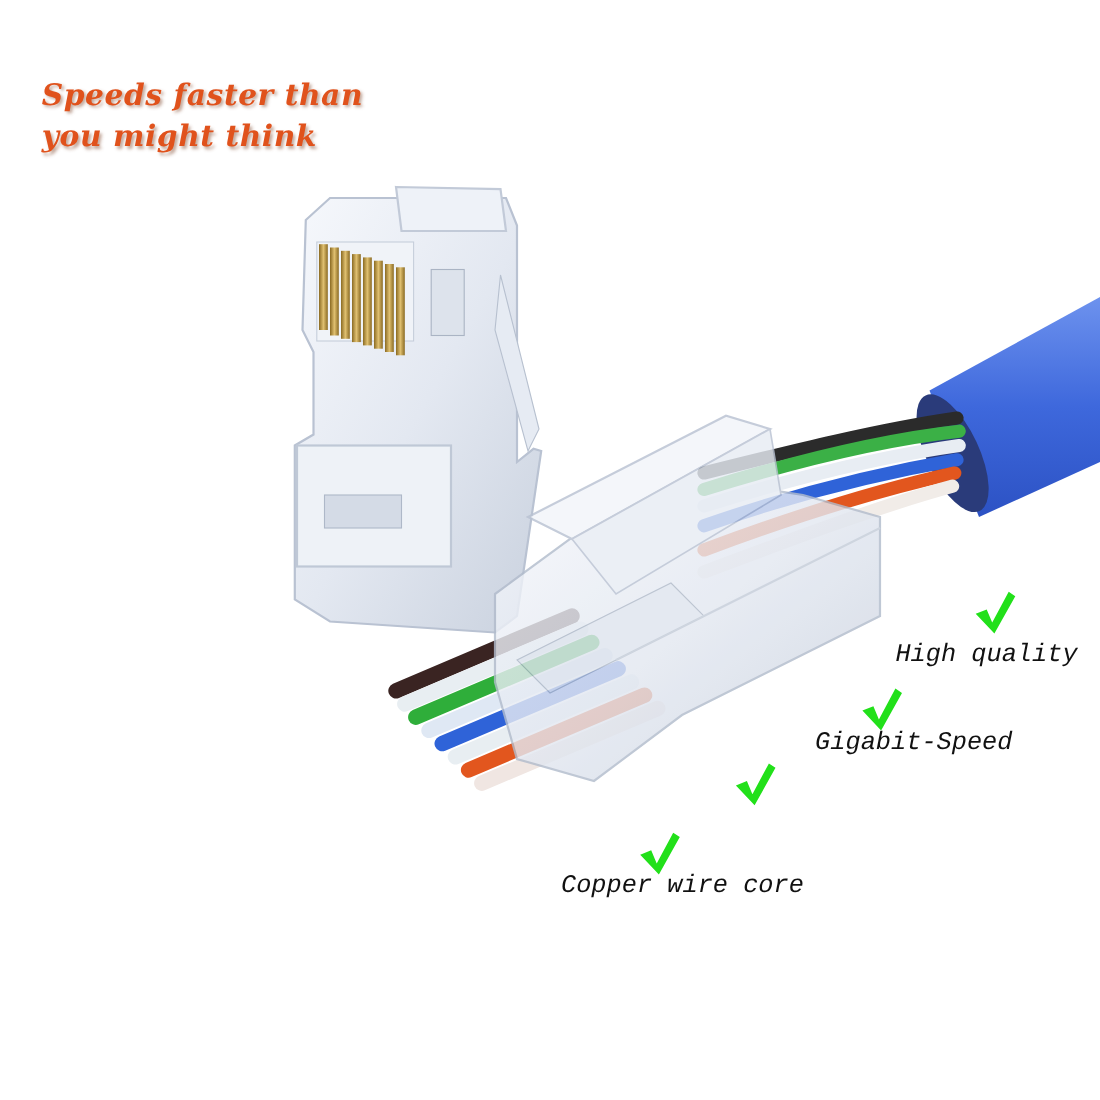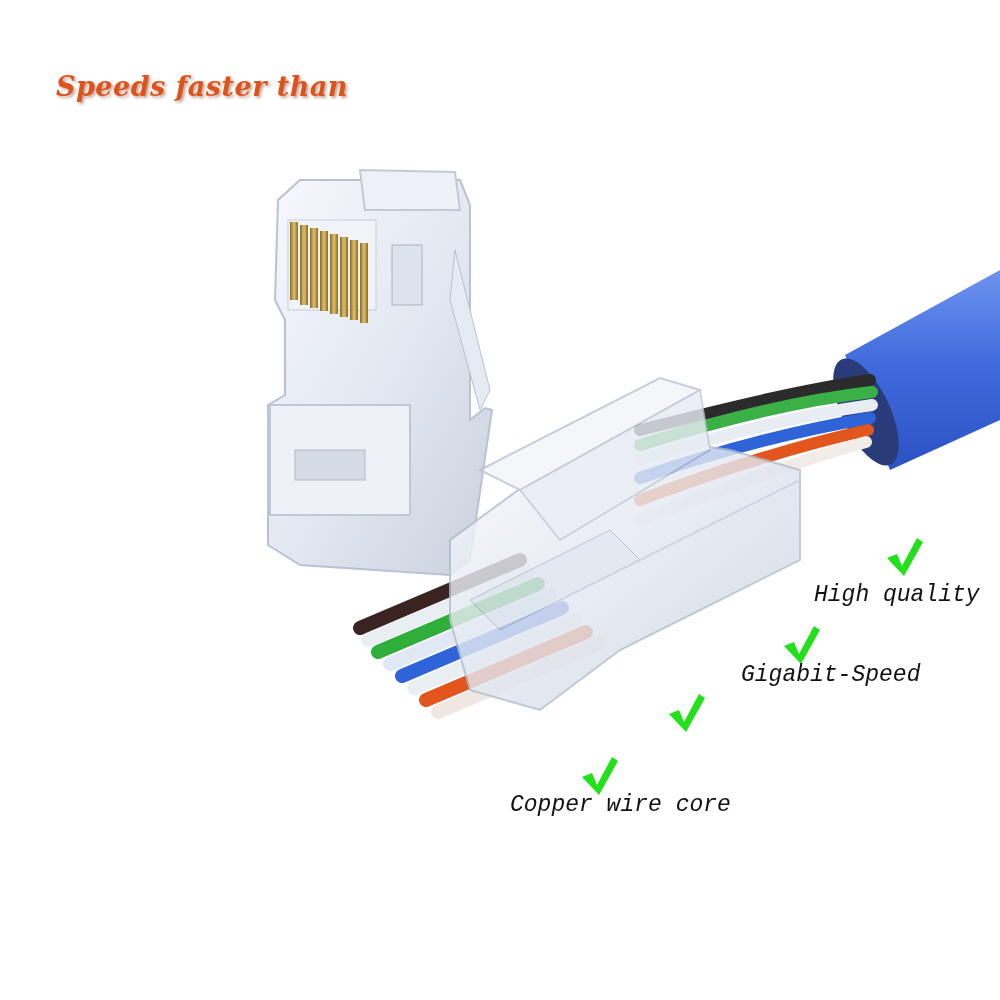--- a/index.html
+++ b/index.html
@@ -1,17 +1,17 @@
 <!DOCTYPE html>
 <html><head>
 <meta charset="utf-8">
 <style>
   html, body { margin:0; padding:0; background:#ffffff; }
   #canvas { position:relative; width:1000px; height:1000px; overflow:hidden; background:#ffffff; font-family:"DejaVu Serif", serif; }
-  .headline { position:absolute; left:38px; top:68px; width:310px; text-align:right; color:#e0521c; font-family:"DejaVu Serif", serif; font-weight:bold; font-style:italic; font-size:27px; line-height:38px; text-shadow:2px 2px 3px rgba(120,60,30,0.45); letter-spacing:0.5px; }
+  .headline { position:absolute; left:38px; top:68px; width:310px; text-align:left; color:#e0521c; font-family:"DejaVu Serif", serif; font-weight:bold; font-style:italic; font-size:27px; line-height:38px; text-shadow:2px 2px 3px rgba(120,60,30,0.45); letter-spacing:0.5px; }
   .rate { position:absolute; left:82px; top:636px; width:205px; text-align:center; color:#e07a30; font-family:"DejaVu Serif", serif; font-size:18px; line-height:27px; }
   .feature { position:absolute; font-family:Liberation Mono, monospace; font-style:italic; font-size:23px; color:#111; white-space:nowrap; }
   .check { position:absolute; }
   .photo { position:absolute; left:0; top:0; width:1000px; height:1000px; }
 </style>
 </head>
 <body>
 
 <div id="canvas">
 
@@ -83,20 +83,21 @@
       <path d="M450 540 L600 430 L730 450 L800 470 L800 560 L700 610 L620 650 L540 710 L470 690 L450 620 Z" fill="url(#clear)" stroke="#b2bccc" stroke-width="2"></path>
       <path d="M480 470 L660 378 L700 390 L520 490 Z" fill="#f2f5fa" stroke="#b9c2d2" stroke-width="2"></path>
       <path d="M520 490 L700 390 L710 450 L560 540 Z" fill="#e7ecf4" stroke="#b9c2d2" stroke-width="1.5"></path>
       <path d="M470 600 L610 530 L640 560 L500 630 Z" fill="#dfe5ee" stroke="#aeb8c8"></path>
       <path d="M560 600 L800 480" stroke="#c4ccd9" stroke-width="2"></path>
     </g>
   </svg>
 
   <div class="headline">
     <div>Speeds faster than</div>
+    <div>you might think</div>
   </div>
 
 
   <svg class="check" style="left:885px; top:536px;" width="40" height="42" viewBox="0 0 40 42">
     <path d="M2 22 L12 18 L17 30 L32 2 L38 6 L19 40 Z" fill="#22e01a"></path>
   </svg>
   <div class="feature" style="left:814px; top:582px;">High quality</div>
 
   <svg class="check" style="left:782px; top:624px;" width="40" height="42" viewBox="0 0 40 42">
     <path d="M2 22 L12 18 L17 30 L32 2 L38 6 L19 40 Z" fill="#22e01a"></path>

